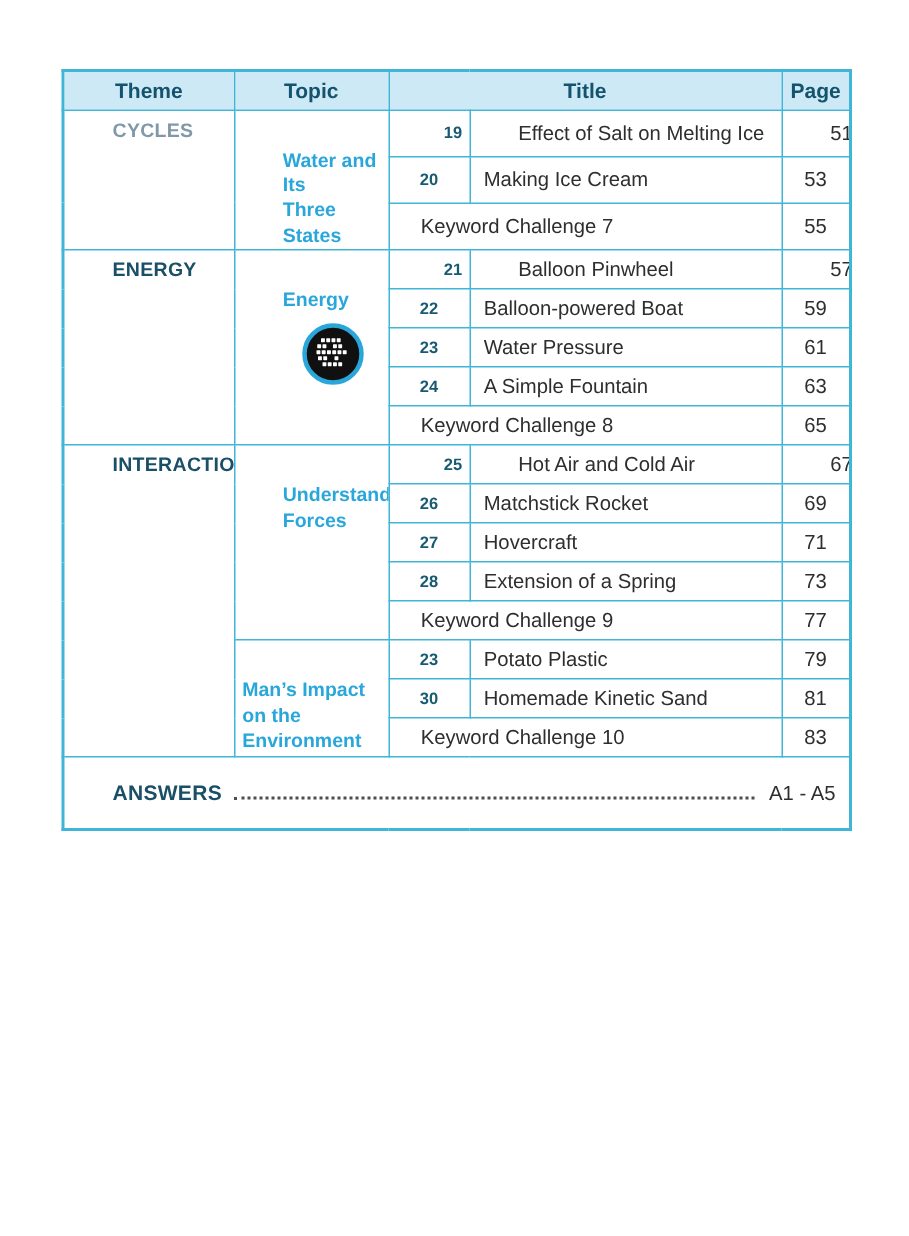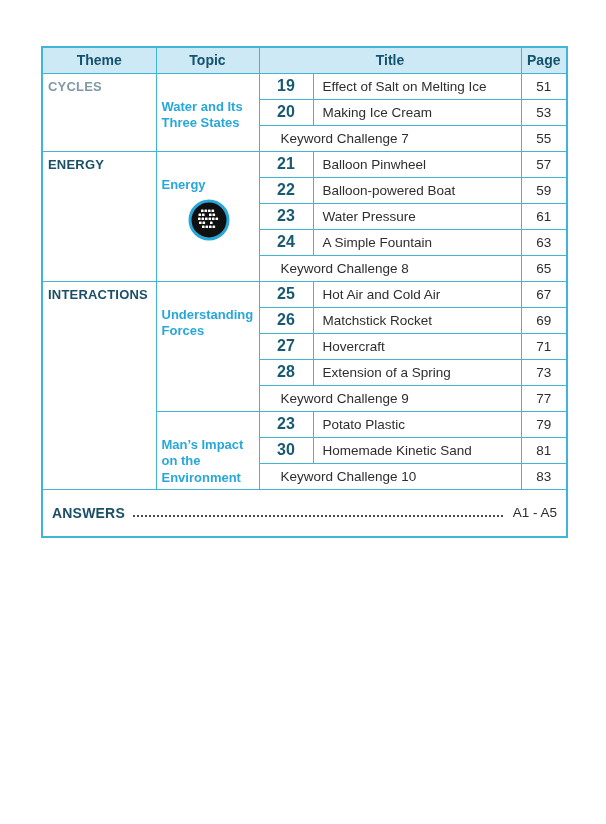--- a/index.html
+++ b/index.html
@@ -41,26 +41,26 @@
   }
   td.theme-cell.muted { color: var(--theme-muted); }
   td.topic-cell {
     vertical-align: top; padding: 5px 3px 0 5px;
     font-weight: bold; font-size: 13px; color: var(--topic-fg);
     line-height: 1.3;
   }
   .topic-text { white-space: pre-line; display: block; margin-top: 20px; }
   .icon-wrap { text-align: center; margin-top: 5px; }
   td.num-cell {
-    text-align: center; font-weight: bold; font-size: 16px; color: var(--num-fg);
+    text-align: center; font-weight: bold; font-size: 11px; color: var(--num-fg);
   }
   td.title-cell { padding-left: 9px; }
   td.page-cell { text-align: center; }
   td.keyword-cell { padding-left: 21px; }
-  tr.section-start td { border-top: 1px solid var(--border); }
+  tr.section-start td { border-top: 1px solid var(--border); padding-left: 32px; }
   td.answers-cell { height: 48px; padding: 0 9px; margin-left: 23px; }
   .answers-line { display: flex; align-items: center; width: 100%; }
   .answers-label {
     font-weight: bold; font-size: 14px; color: var(--theme-fg);
     flex: 0 0 auto; margin-right: 8px; letter-spacing: 0.2px;
   }
   .answers-leader {
     flex: 1 1 auto; height: 9px;
     border-bottom: 2px dotted #4d4d4d; margin: 0 4px 0 0;
   }

